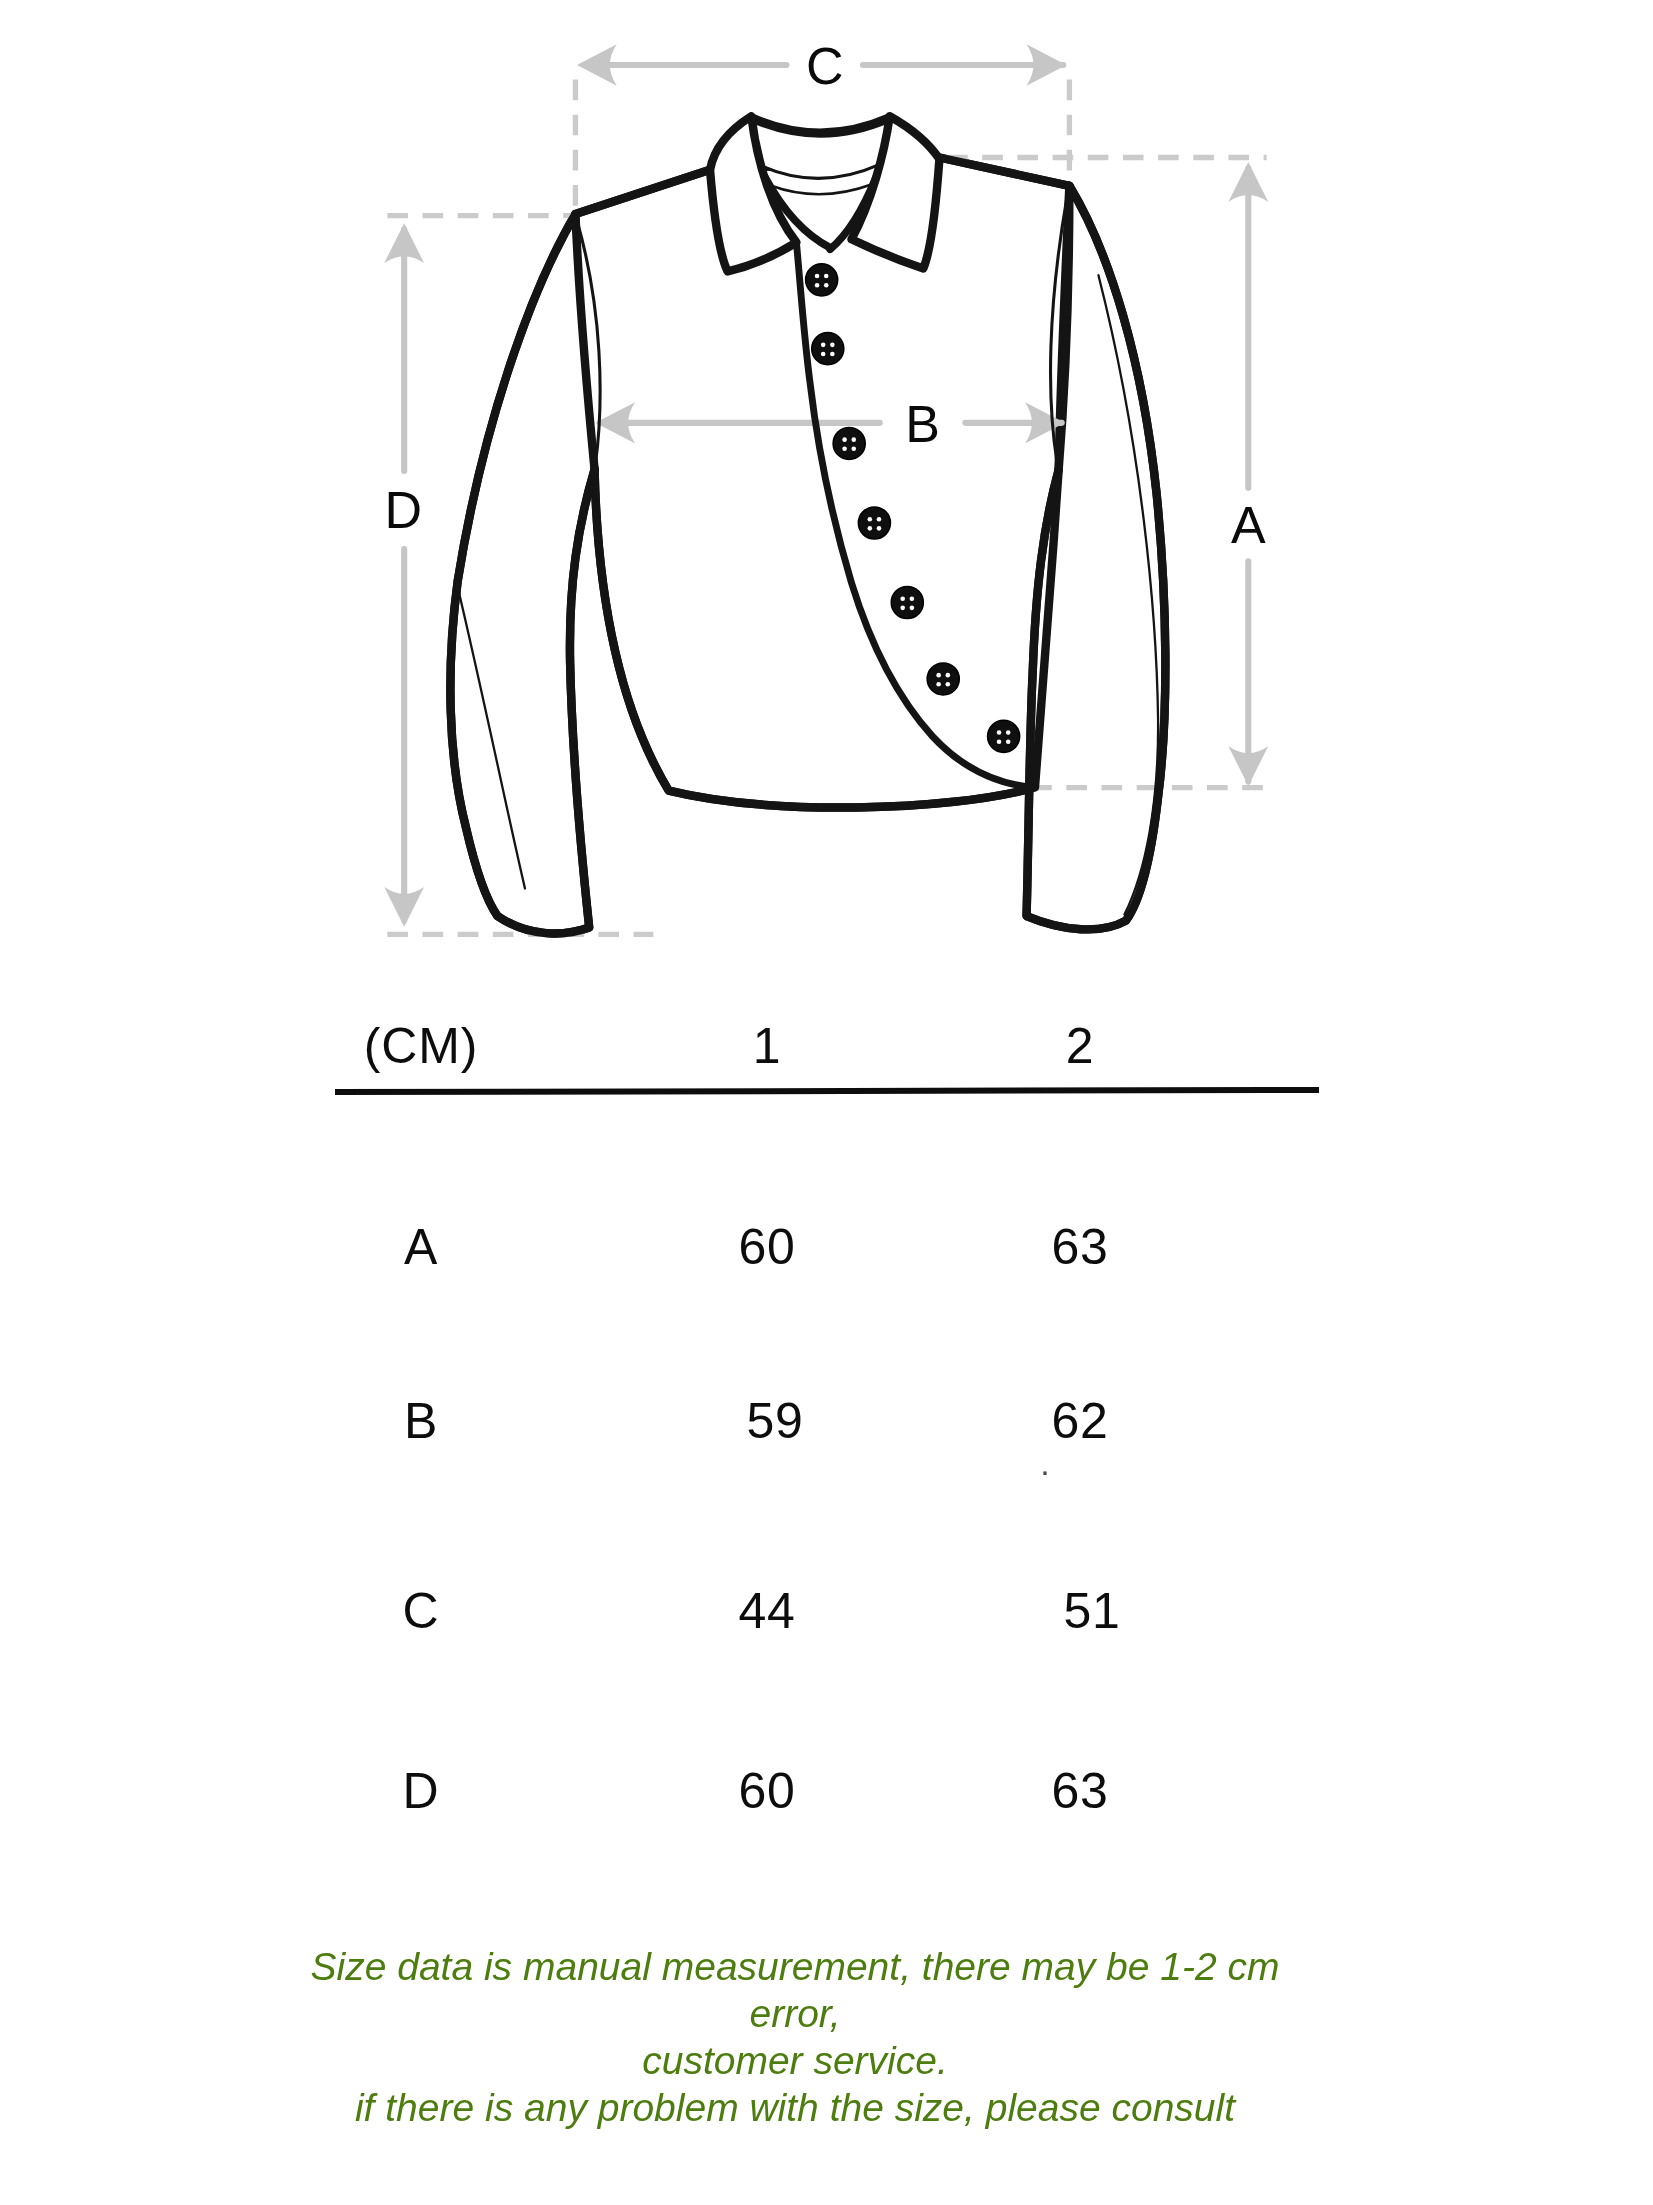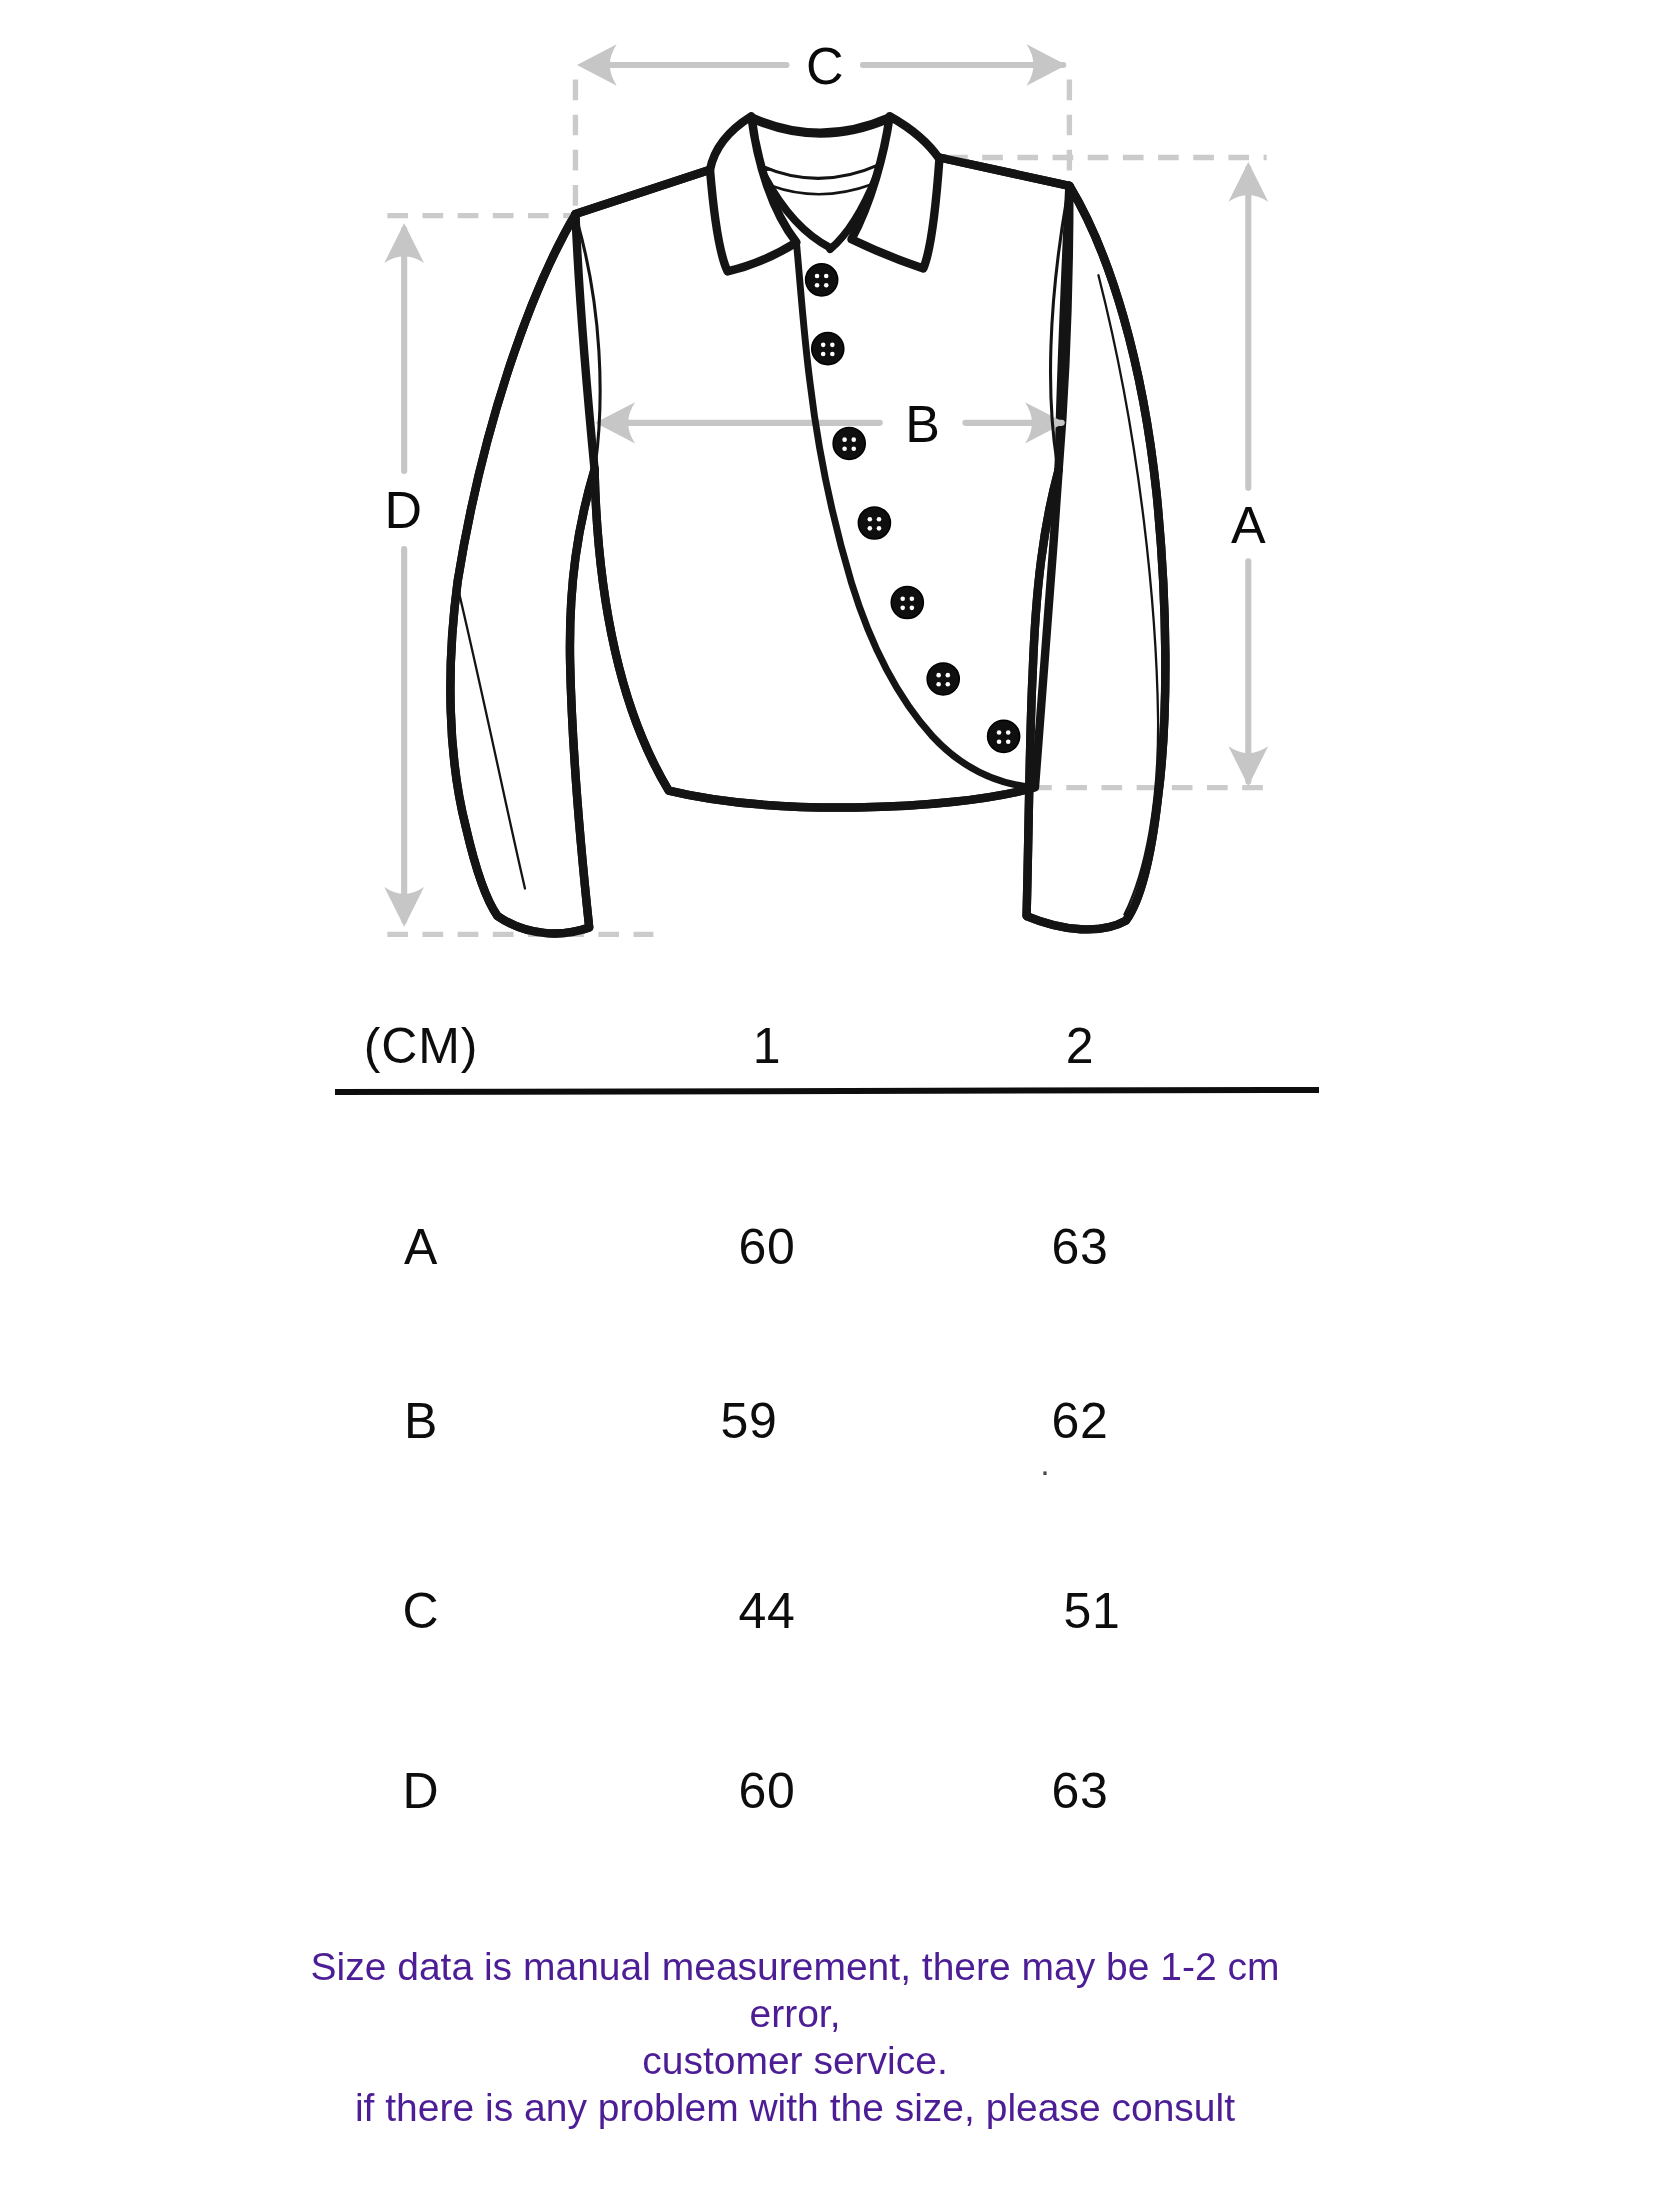--- a/index.html
+++ b/index.html
@@ -37,21 +37,22 @@
     transform:translate(-50%,-50%);
     font-size:34px;
     color:#4a4a4a;
   }
   .footer{
     position:absolute;
     left:0;top:1943px;width:1590px;
     text-align:center;
     font-size:39px;
     line-height:47px;
-    color:#4c1d95;
+    color:#4d7c0f;
+    font-style:italic;
   }
 </style>
 </head>
 <body>
 
 <div class="page">
 
   <svg class="diagram" width="1654" height="994" viewBox="0 0 2162 1300">
     <defs>
       <g id="btn">
@@ -182,21 +183,21 @@
     <span class="cell" style="left:421px;top:1046px">(CM)</span>
     <span class="cell" style="left:767px;top:1046px">1</span>
     <span class="cell" style="left:1080px;top:1046px">2</span>
     <div class="rule"></div>
 
     <span class="cell" style="left:421px;top:1247px">A</span>
     <span class="cell" style="left:767px;top:1247px">60</span>
     <span class="cell" style="left:1080px;top:1247px">63</span>
 
     <span class="cell" style="left:421px;top:1421px">B</span>
-    <span class="cell" style="left:749px;top:1421px">59</span>
+    <span class="cell" style="left:775px;top:1421px">59</span>
     <span class="cell" style="left:1080px;top:1421px">62</span>
 
     <span class="stray" style="left:1045px;top:1463px">.</span>
 
     <span class="cell" style="left:421px;top:1611px">C</span>
     <span class="cell" style="left:767px;top:1611px">44</span>
     <span class="cell" style="left:1092px;top:1611px">51</span>
 
     <span class="cell" style="left:421px;top:1791px">D</span>
     <span class="cell" style="left:767px;top:1791px">60</span>

